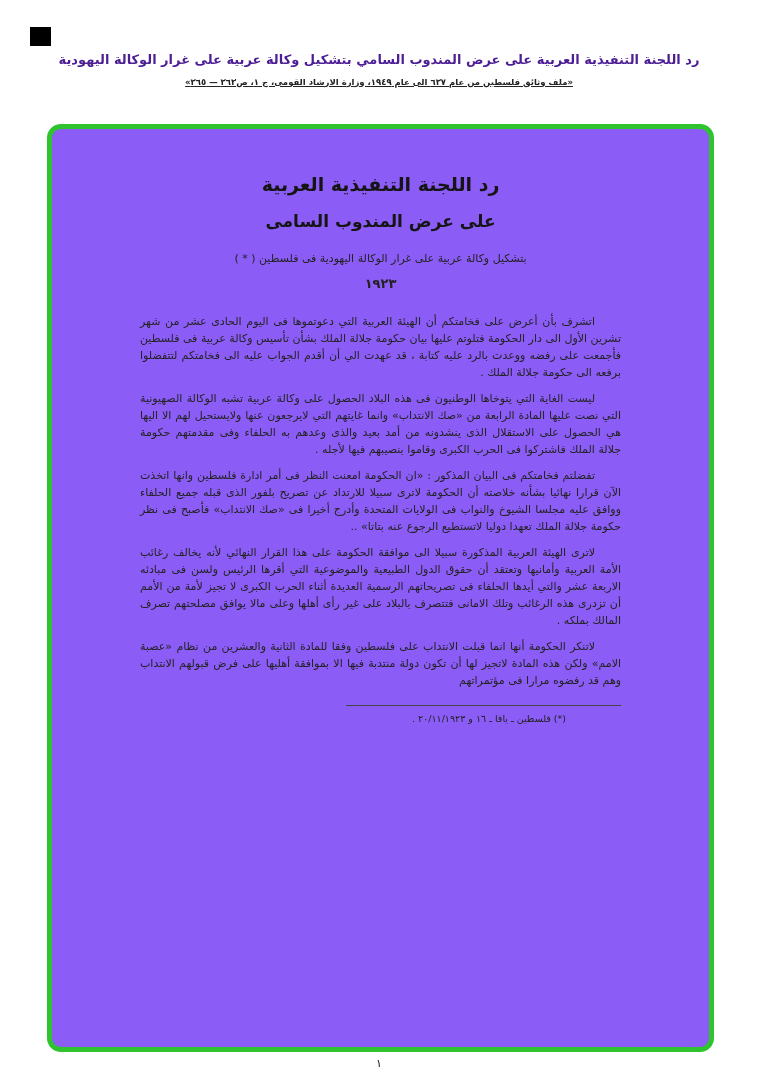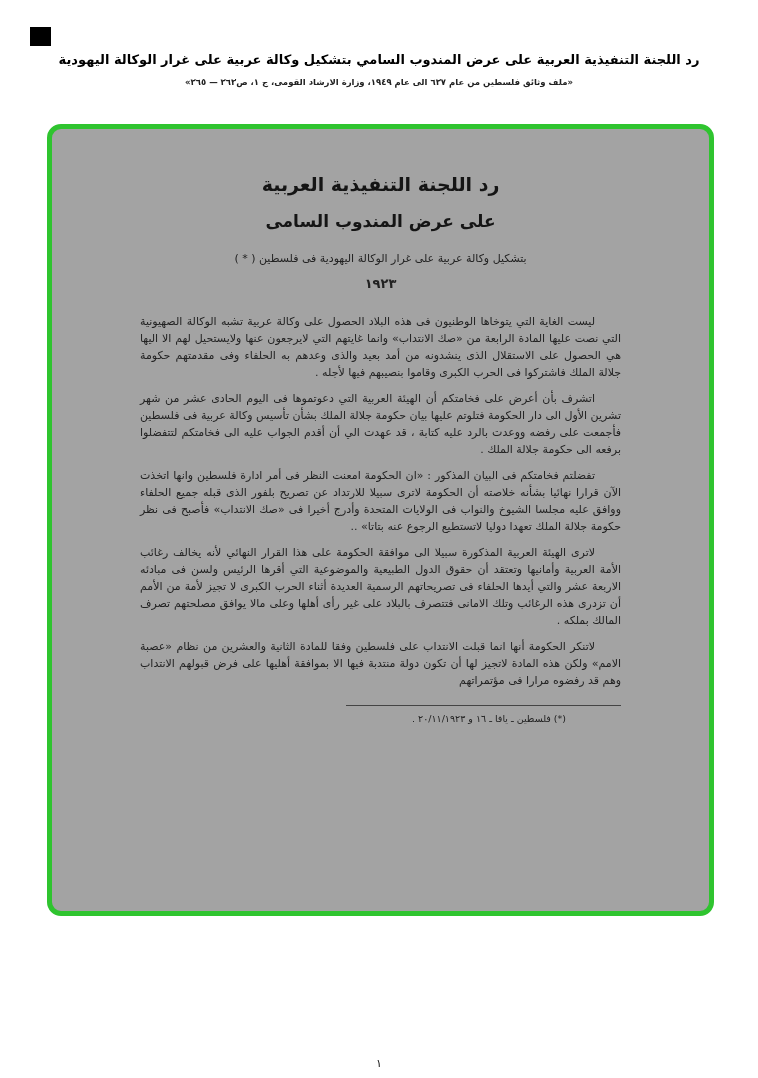--- a/index.html
+++ b/index.html
@@ -13,30 +13,30 @@
   }
   .corner-mark {
     position: absolute; left: 30px; top: 27px;
     width: 21px; height: 19px; background: #000;
   }
   .header {
     position: absolute; top: 50px; left: 29px; width: 700px;
     text-align: center; direction: rtl;
   }
   .header-title {
-    font-size: 13px; font-weight: bold; line-height: 1.5; color: #000000;
+    font-size: 13px; font-weight: bold; line-height: 1.5; color: #4c1d95;
   }
   .header-source {
-    font-size: 8.5px; font-weight: bold; margin-top: 7px; color: #222;
+    font-size: 8.5px; font-weight: bold; margin-top: 7px; color: #222; text-decoration: underline;
   }
   .green-frame {
     position: absolute; left: 47px; top: 124px;
-    width: 667px; height: 792px;
+    width: 667px; height: 928px;
     border: 5px solid #2fc42f; border-radius: 14px;
-    background: #a3a3a3;
+    background: #8b5cf6;
   }
   .doc {
     position: absolute; inset: 0;
     padding: 44px 88px 0 88px;
     direction: rtl;
   }
   .doc-title1 {
     text-align: center; font-size: 19px; font-weight: bold; margin-bottom: 16px; color: #151515;
   }
   .doc-title2 {
@@ -77,22 +77,22 @@
   <div class="header-source">«ملف وثائق فلسطين من عام ٦٣٧ الى عام ١٩٤٩، وزارة الارشاد القومى، ج ١، ص٣٦٣ — ٣٦٥»</div>
 </div>
 
 <div class="green-frame">
   <div class="doc">
     <div class="doc-title1">رد اللجنة التنفيذية العربية</div>
     <div class="doc-title2">على عرض المندوب السامى</div>
     <div class="doc-subtitle">بتشكيل وكالة عربية على غرار الوكالة اليهودية فى فلسطين ( * )</div>
     <div class="doc-year">١٩٢٣</div>
     <div class="doc-body">
+      <p>اتشرف بأن أعرض على فخامتكم أن الهيئة العربية التي دعوتموها فى اليوم الحادى عشر من شهر تشرين الأول الى دار الحكومة فتلوتم عليها بيان حكومة جلالة الملك بشأن تأسيس وكالة عربية فى فلسطين فأجمعت على رفضه ووعدت بالرد عليه كتابة ، قد عهدت الي أن أقدم الجواب عليه الى فخامتكم لتتفضلوا برفعه الى حكومة جلالة الملك .</p>
       <p>ليست الغاية التي يتوخاها الوطنيون فى هذه البلاد الحصول على وكالة عربية تشبه الوكالة الصهيونية التي نصت عليها المادة الرابعة من «صك الانتداب» وانما غايتهم التي لايرجعون عنها ولايستحيل لهم الا اليها هي الحصول على الاستقلال الذى ينشدونه من أمد بعيد والذى وعدهم به الحلفاء وفى مقدمتهم حكومة جلالة الملك فاشتركوا فى الحرب الكبرى وقاموا بنصيبهم فيها لأجله .</p>
-      <p>اتشرف بأن أعرض على فخامتكم أن الهيئة العربية التي دعوتموها فى اليوم الحادى عشر من شهر تشرين الأول الى دار الحكومة فتلوتم عليها بيان حكومة جلالة الملك بشأن تأسيس وكالة عربية فى فلسطين فأجمعت على رفضه ووعدت بالرد عليه كتابة ، قد عهدت الي أن أقدم الجواب عليه الى فخامتكم لتتفضلوا برفعه الى حكومة جلالة الملك .</p>
       <p>تفضلتم فخامتكم فى البيان المذكور : «ان الحكومة امعنت النظر فى أمر ادارة فلسطين وانها اتخذت الآن قرارا نهائيا بشأنه خلاصته أن الحكومة لاترى سبيلا للارتداد عن تصريح بلفور الذى قبله جميع الحلفاء ووافق عليه مجلسا الشيوخ والنواب فى الولايات المتحدة وأدرج أخيرا فى «صك الانتداب» فأصبح فى نظر حكومة جلالة الملك تعهدا دوليا لاتستطيع الرجوع عنه بتاتا» ..</p>
       <p>لاترى الهيئة العربية المذكورة سبيلا الى موافقة الحكومة على هذا القرار النهائي لأنه يخالف رغائب الأمة العربية وأمانيها وتعتقد أن حقوق الدول الطبيعية والموضوعية التي أقرها الرئيس ولسن فى مبادئه الاربعة عشر والتي أيدها الحلفاء فى تصريحاتهم الرسمية العديدة أثناء الحرب الكبرى لا تجيز لأمة من الأمم أن تزدرى هذه الرغائب وتلك الامانى فتتصرف بالبلاد على غير رأى أهلها وعلى مالا يوافق مصلحتهم تصرف المالك بملكه .</p>
       <p>لاتنكر الحكومة أنها انما قبلت الانتداب على فلسطين وفقا للمادة الثانية والعشرين من نظام «عصبة الامم» ولكن هذه المادة لاتجيز لها أن تكون دولة منتدبة فيها الا بموافقة أهليها على فرض قبولهم الانتداب وهم قد رفضوه مرارا فى مؤتمراتهم</p>
     </div>
     <div class="footnote-area">
       <div class="footnote-rule"></div>
       <div class="footnote">(*) فلسطين ـ يافا ـ ١٦ و ٢٠/١١/١٩٢٣ .</div>
     </div>
   </div>
 </div>

